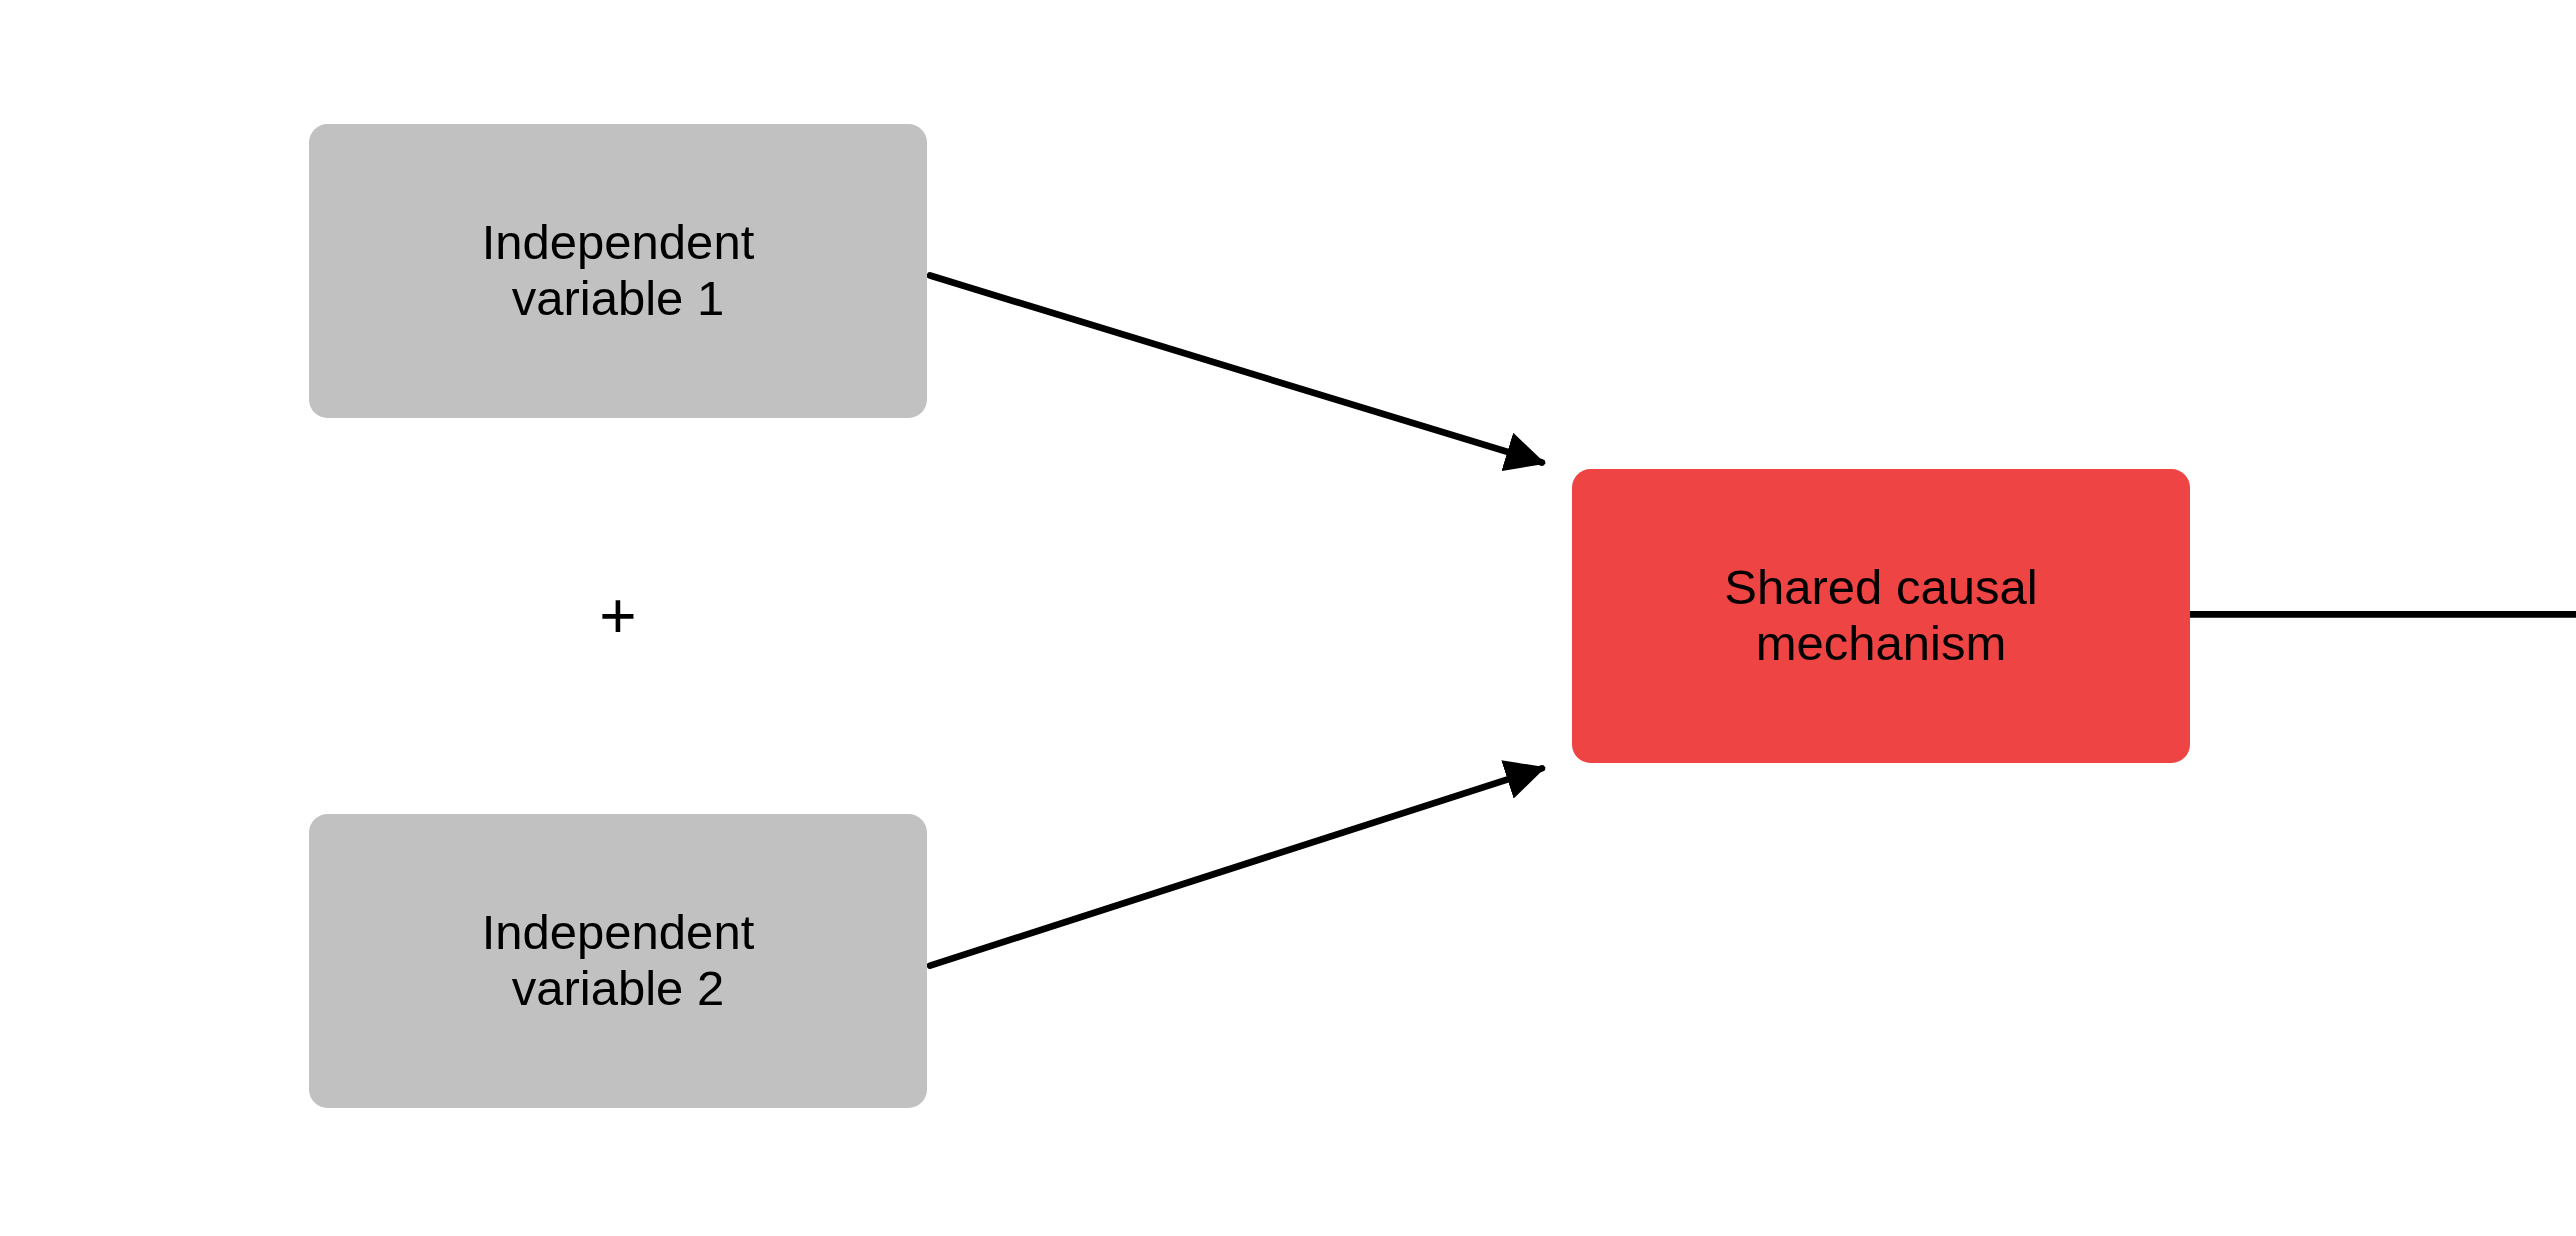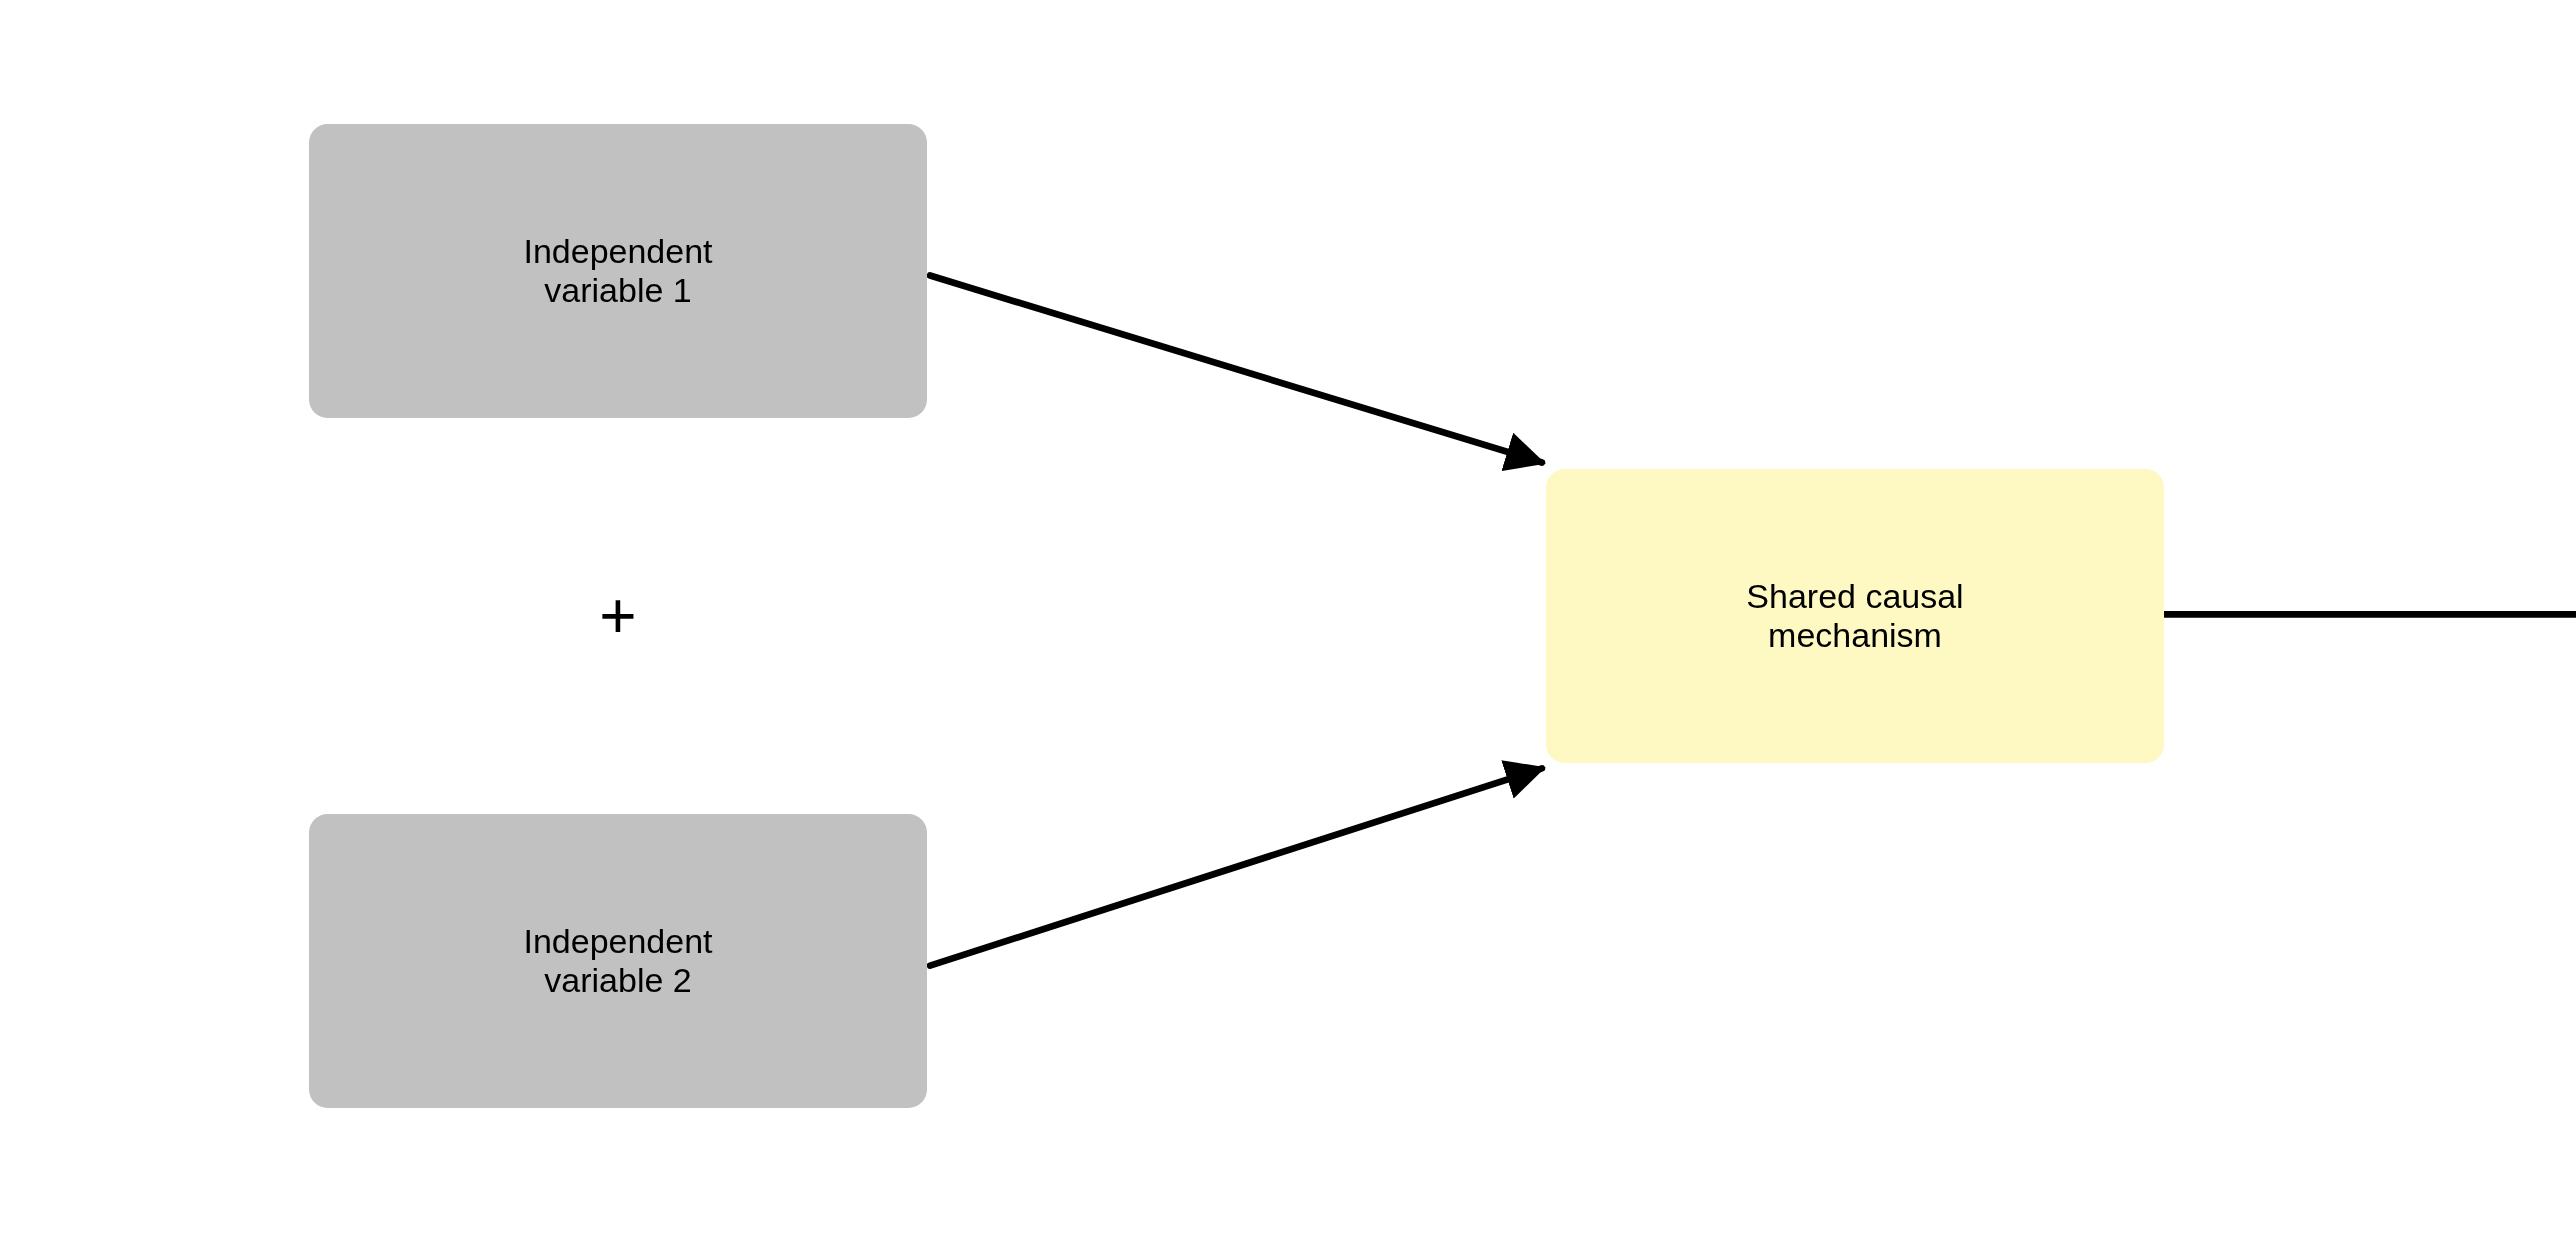--- a/index.html
+++ b/index.html
@@ -22,30 +22,30 @@
     width: 100%;
     height: 100%;
   }
   .node {
     position: absolute;
     display: flex;
     align-items: center;
     justify-content: center;
     border-radius: 18.5px;
     color: #000000;
-    font-size: 34px;
+    font-size: 49px;
     line-height: 1.14;
     text-align: center;
   }
   .node-label {
     display: block;
     white-space: pre-line;
   }
   .node--medium { background: #c1c1c1; }
-  .node--light  { background: #fef9c3; }
+  .node--light  { background: #ef4444; margin-left: 26px; }
 
   #node-iv1  { left: 309px;  top: 124px;  width: 618px; height: 294px; }
   #node-iv2  { left: 309px;  top: 814px; width: 618px; height: 294px; }
   #node-mech { left: 1546px; top: 469px;  width: 618px; height: 294px; }
 
   .plus-sign {
     position: absolute;
     left: 618px;
     top: 616px;
     transform: translate(-50%, -50%);

